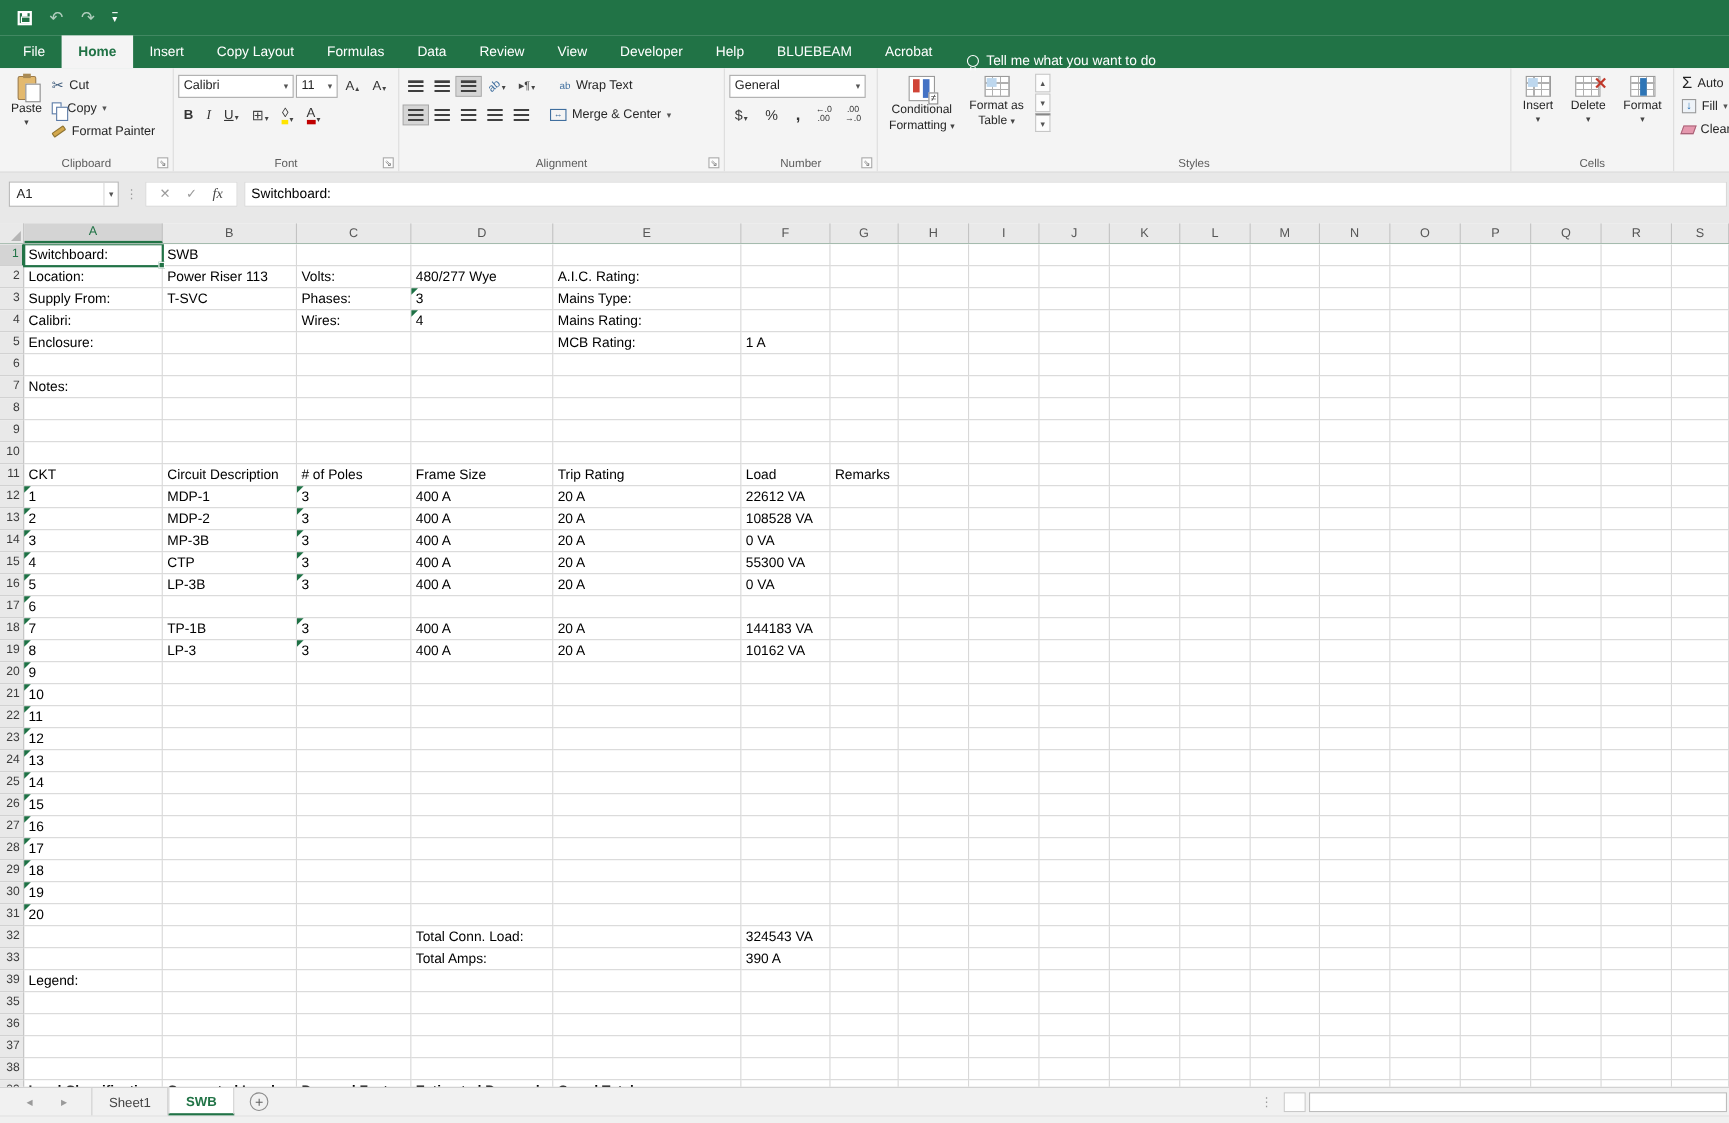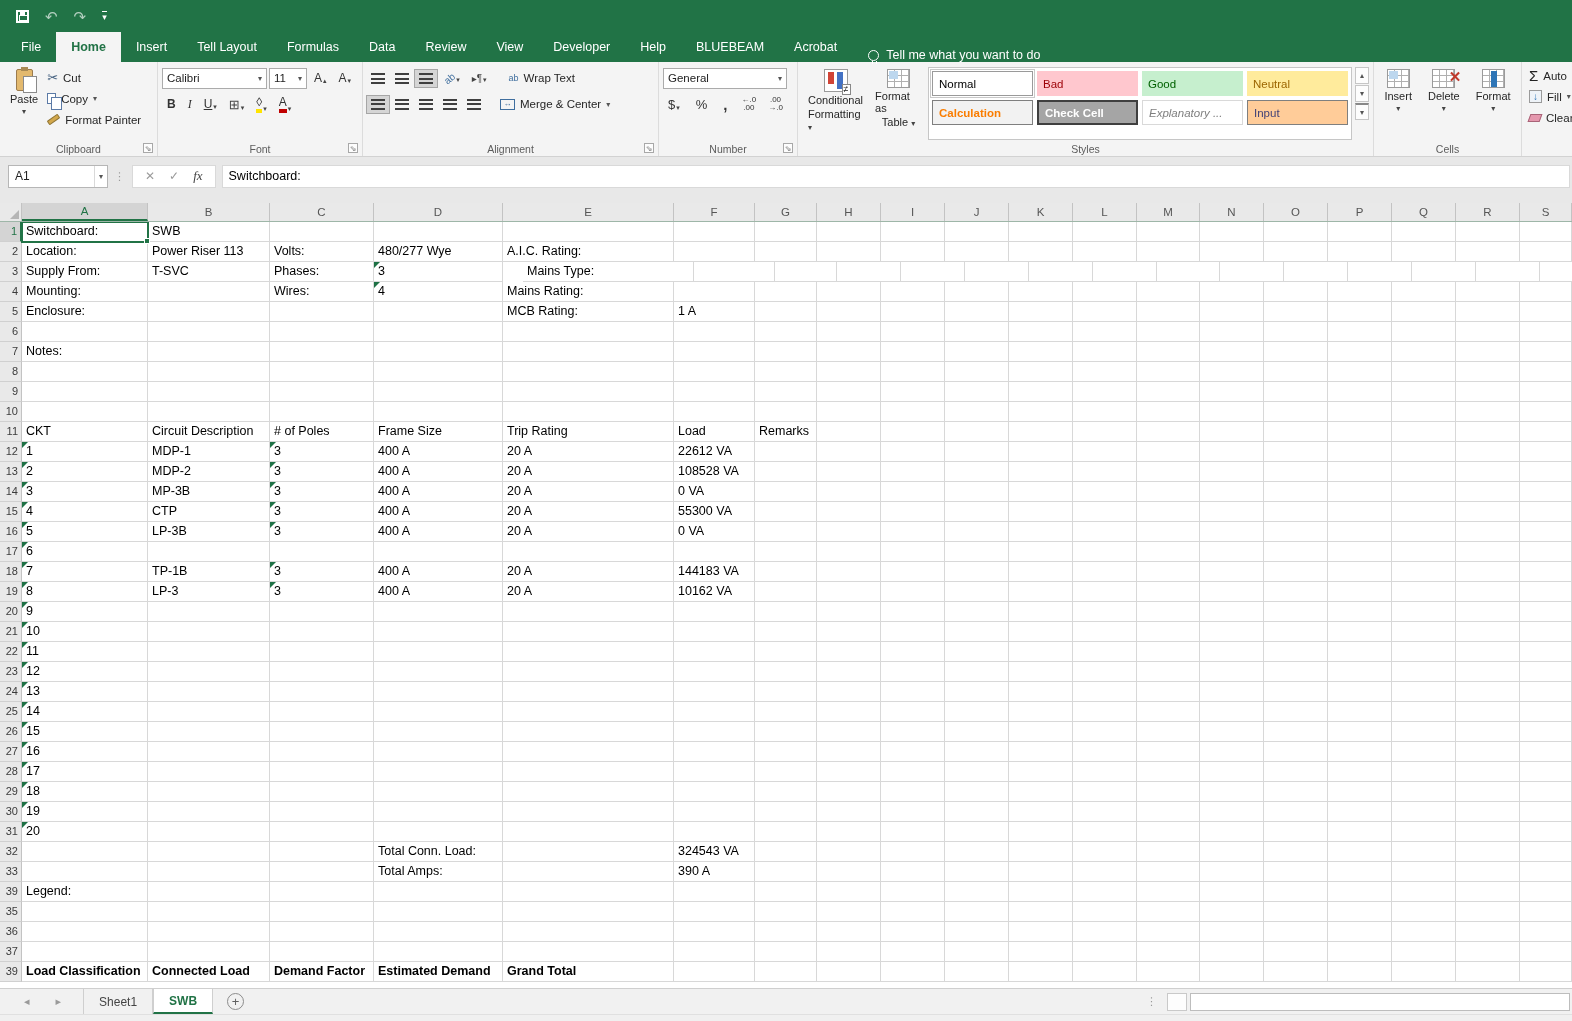--- a/index.html
+++ b/index.html
@@ -162,21 +162,21 @@
     <span class="qat-glyph">↷</span>
     <span class="qat-custom">▾</span>
   </div>
 </div>
 
 <div class="tabrow">
   <div class="tabs">
       <div class="rtab">File</div>
       <div class="rtab active">Home</div>
       <div class="rtab">Insert</div>
-      <div class="rtab">Tell Layout</div>
+      <div class="rtab">Copy Layout</div>
       <div class="rtab">Formulas</div>
       <div class="rtab">Data</div>
       <div class="rtab">Review</div>
       <div class="rtab">View</div>
       <div class="rtab">Developer</div>
       <div class="rtab">Help</div>
       <div class="rtab">BLUEBEAM</div>
       <div class="rtab">Acrobat</div>
     </div>
   <div class="tellme">
@@ -352,30 +352,20 @@
       <span>Conditional</span>
       <span><span>Formatting</span> <span class="drop">▾</span></span>
     </div>
     <div class="bigbtn" style="width:64px">
       <span class="mini-grid">
           <span class="accent"></span>
         </span>
       <span>Format as</span>
       <span><span>Table</span> <span class="drop">▾</span></span>
     </div>
-    <div class="gallery">
-        <div class="chip chip-normal">Normal</div>
-        <div class="chip chip-bad">Bad</div>
-        <div class="chip chip-good">Good</div>
-        <div class="chip chip-neutral">Neutral</div>
-        <div class="chip chip-calculation">Calculation</div>
-        <div class="chip chip-checkcell">Check Cell</div>
-        <div class="chip chip-explanatory">Explanatory ...</div>
-        <div class="chip chip-input">Input</div>
-      </div>
     <div class="galscroll">
       <div>▴</div>
       <div>▾</div>
       <div style="border-top:2px solid #888">▾</div>
     </div>
     <div class="rgroup-label">Styles</div>
   </div>
 
   <div class="rgroup" style="width:148px; display:flex; justify-content:center; gap:4px;">
     <div class="bigbtn">
@@ -505,39 +495,39 @@
       <div class="cell" style="width: 64px;"></div>
       <div class="cell" style="width: 64px;"></div>
       <div class="cell" style="width: 52px;"></div>
     </div>
     <div class="grow">
       <div class="rowhdr">3</div>
       <div class="cell" style="width: 126px;">Supply From:</div>
       <div class="cell" style="width: 122px;">T-SVC</div>
       <div class="cell" style="width: 104px;">Phases:</div>
       <div class="cell flag" style="width: 129px;">3</div>
-      <div class="cell" style="width: 171px; margin-left: 20px;">Mains Type:</div>
+      <div class="cell" style="width: 171px;">Mains Type:</div>
       <div class="cell" style="width: 81px;"></div>
       <div class="cell" style="width: 62px;"></div>
       <div class="cell" style="width: 64px;"></div>
       <div class="cell" style="width: 64px;"></div>
       <div class="cell" style="width: 64px;"></div>
       <div class="cell" style="width: 64px;"></div>
       <div class="cell" style="width: 64px;"></div>
       <div class="cell" style="width: 63px;"></div>
       <div class="cell" style="width: 64px;"></div>
       <div class="cell" style="width: 64px;"></div>
       <div class="cell" style="width: 64px;"></div>
       <div class="cell" style="width: 64px;"></div>
       <div class="cell" style="width: 64px;"></div>
       <div class="cell" style="width: 52px;"></div>
     </div>
     <div class="grow">
       <div class="rowhdr">4</div>
-      <div class="cell" style="width: 126px;">Mounting:</div>
+      <div class="cell" style="width: 126px;">Calibri:</div>
       <div class="cell" style="width: 122px;"></div>
       <div class="cell" style="width: 104px;">Wires:</div>
       <div class="cell flag" style="width: 129px;">4</div>
       <div class="cell" style="width: 171px;">Mains Rating:</div>
       <div class="cell" style="width: 81px;"></div>
       <div class="cell" style="width: 62px;"></div>
       <div class="cell" style="width: 64px;"></div>
       <div class="cell" style="width: 64px;"></div>
       <div class="cell" style="width: 64px;"></div>
       <div class="cell" style="width: 64px;"></div>
@@ -1270,20 +1260,42 @@
       <div class="cell" style="width: 64px;"></div>
       <div class="cell" style="width: 63px;"></div>
       <div class="cell" style="width: 64px;"></div>
       <div class="cell" style="width: 64px;"></div>
       <div class="cell" style="width: 64px;"></div>
       <div class="cell" style="width: 64px;"></div>
       <div class="cell" style="width: 64px;"></div>
       <div class="cell" style="width: 52px;"></div>
     </div>
     <div class="grow">
+      <div class="rowhdr">38</div>
+      <div class="cell" style="width: 126px;"></div>
+      <div class="cell" style="width: 122px;"></div>
+      <div class="cell" style="width: 104px;"></div>
+      <div class="cell" style="width: 129px;"></div>
+      <div class="cell" style="width: 171px;"></div>
+      <div class="cell" style="width: 81px;"></div>
+      <div class="cell" style="width: 62px;"></div>
+      <div class="cell" style="width: 64px;"></div>
+      <div class="cell" style="width: 64px;"></div>
+      <div class="cell" style="width: 64px;"></div>
+      <div class="cell" style="width: 64px;"></div>
+      <div class="cell" style="width: 64px;"></div>
+      <div class="cell" style="width: 63px;"></div>
+      <div class="cell" style="width: 64px;"></div>
+      <div class="cell" style="width: 64px;"></div>
+      <div class="cell" style="width: 64px;"></div>
+      <div class="cell" style="width: 64px;"></div>
+      <div class="cell" style="width: 64px;"></div>
+      <div class="cell" style="width: 52px;"></div>
+    </div>
+    <div class="grow">
       <div class="rowhdr">39</div>
       <div class="cell bold" style="width: 126px;">Load Classification</div>
       <div class="cell bold" style="width: 122px;">Connected Load</div>
       <div class="cell bold" style="width: 104px;">Demand Factor</div>
       <div class="cell bold" style="width: 129px;">Estimated Demand</div>
       <div class="cell bold" style="width: 171px;">Grand Total</div>
       <div class="cell" style="width: 81px;"></div>
       <div class="cell" style="width: 62px;"></div>
       <div class="cell" style="width: 64px;"></div>
       <div class="cell" style="width: 64px;"></div>

